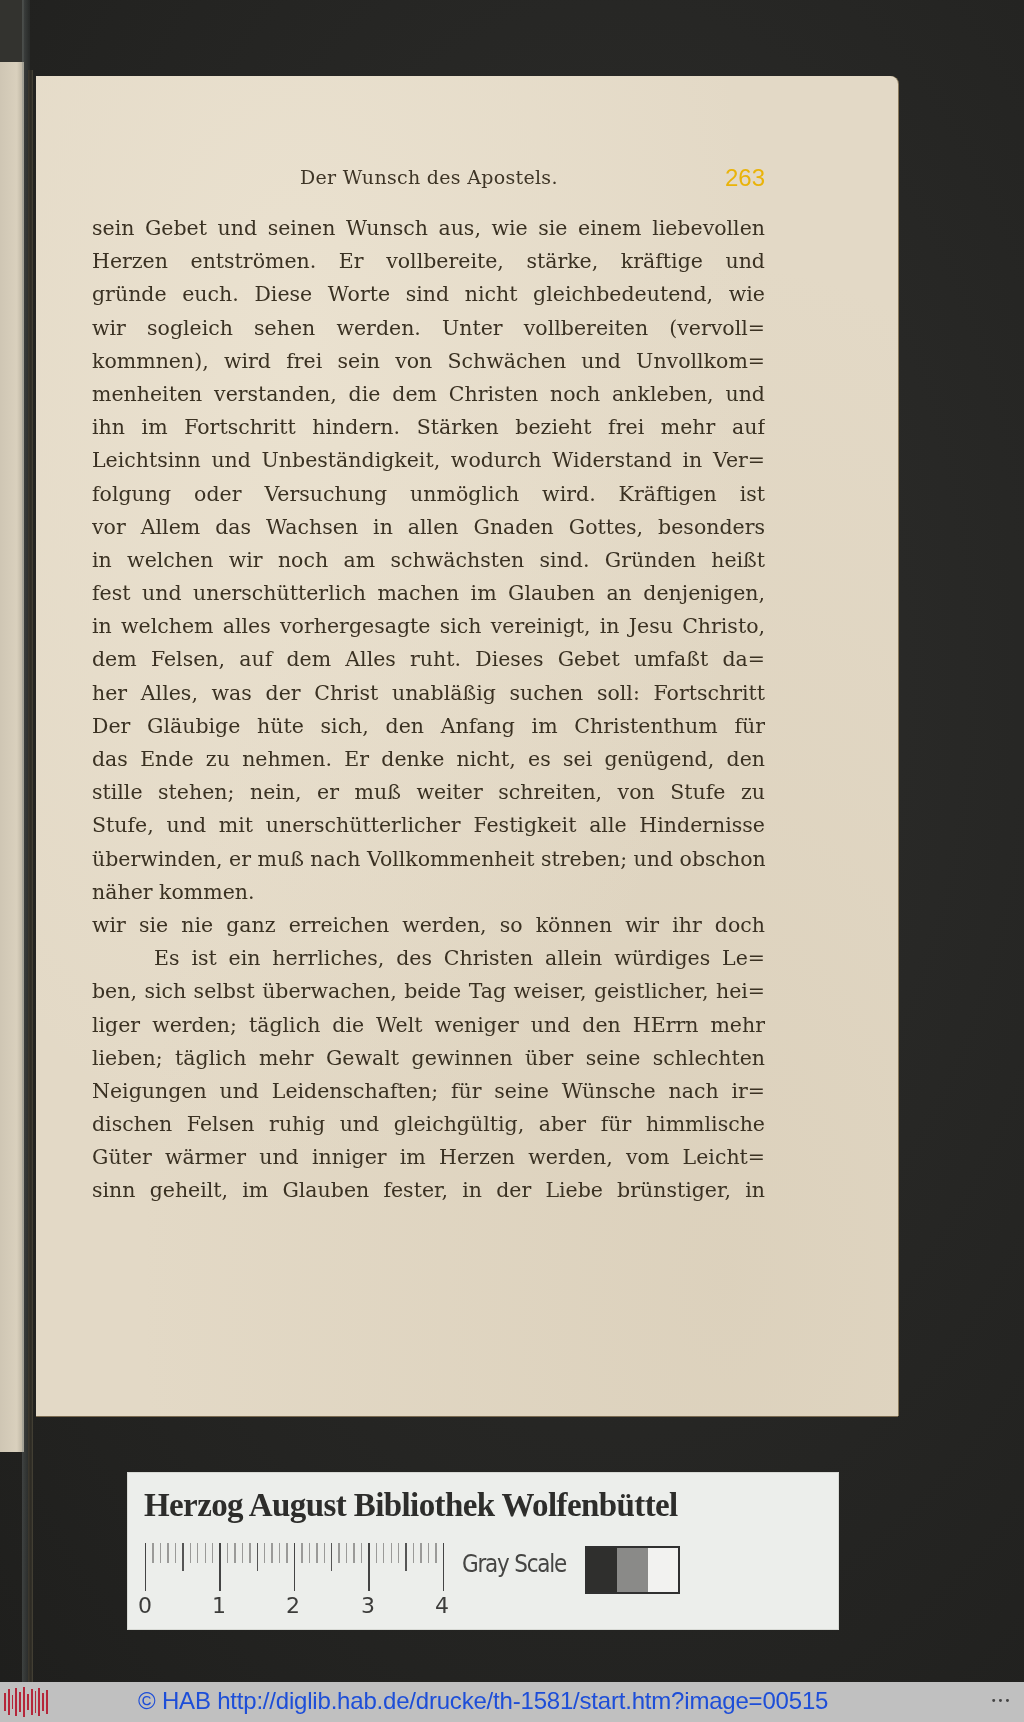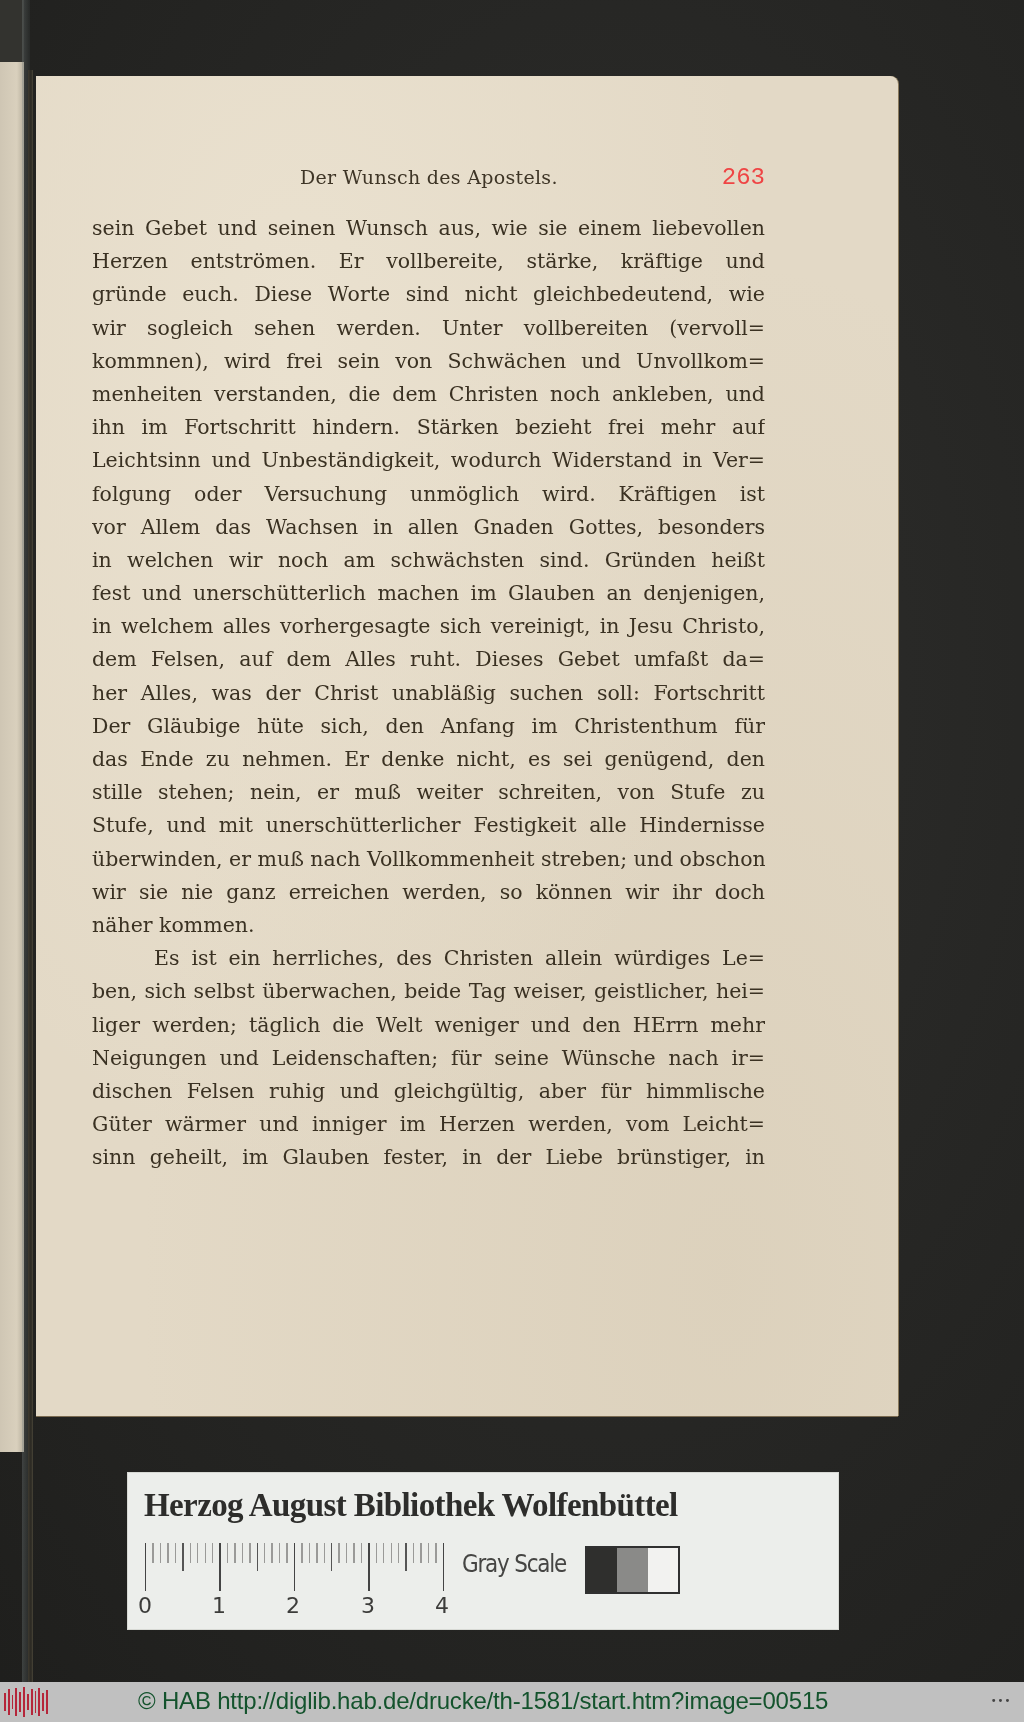--- a/index.html
+++ b/index.html
@@ -42,21 +42,21 @@
   .running-head {
     position: absolute; left: 300px; top: 166px; width: 465px; height: 28px;
   }
   .running-title {
     position: absolute; left: 0; top: 0;
     font-family: "DejaVu Serif", serif; font-size: 19px; color: #3e3526;
     letter-spacing: 0.3px;
   }
   .page-number {
     position: absolute; right: 0; top: -2px;
-    font-family: Liberation Mono, monospace; font-size: 24px; color: #ef4444;
+    font-family: Liberation Sans, sans-serif; font-size: 24px; color: #eab308;
   }
   .text-block {
     position: absolute; left: 92px; top: 212px; width: 673px;
   }
   .line {
     height: 33.2px; line-height: 33.2px;
     font-family: "DejaVu Serif", serif; font-size: 20.5px; color: #3a3122;
     text-align: justify; text-align-last: justify; white-space: nowrap;
     overflow: hidden;
   }
@@ -99,21 +99,21 @@
     position: absolute; left: 0; top: 1682px; width: 1024px; height: 40px;
     background: #c0c0c0;
   }
   .footer-logo {
     position: absolute; left: 4px; top: 5px; width: 44px; height: 30px;
     display: flex; align-items: center; gap: 2px;
   }
   .footer-logo span { display: block; width: 2px; background: #b5263a; }
   .footer-text {
     position: absolute; left: 138px; top: 5px;
-    font-family: "Liberation Sans", sans-serif; font-size: 24px; color: #14532d;
+    font-family: "Liberation Sans", sans-serif; font-size: 24px; color: #1d4ed8;
     letter-spacing: -0.2px;
   }
   .footer-more {
     position: absolute; right: 12px; top: 11px; width: 22px; height: 16px;
     font-family: "DejaVu Sans", sans-serif; font-size: 10px; color: #444;
     text-align: center; line-height: 16px; letter-spacing: 1px;
   }
 </style>
 </head>
 <body>
@@ -145,25 +145,26 @@
   <div class="line">in welchen wir noch am schwächsten sind. Gründen heißt</div>
   <div class="line">fest und unerschütterlich machen im Glauben an denjenigen,</div>
   <div class="line">in welchem alles vorhergesagte sich vereinigt, in Jesu Christo,</div>
   <div class="line">dem Felsen, auf dem Alles ruht. Dieses Gebet umfaßt da=</div>
   <div class="line">her Alles, was der Christ unabläßig suchen soll: Fortschritt</div>
   <div class="line">Der Gläubige hüte sich, den Anfang im Christenthum für</div>
   <div class="line">das Ende zu nehmen. Er denke nicht, es sei genügend, den</div>
   <div class="line">stille stehen; nein, er muß weiter schreiten, von Stufe zu</div>
   <div class="line">Stufe, und mit unerschütterlicher Festigkeit alle Hindernisse</div>
   <div class="line">überwinden, er muß nach Vollkommenheit streben; und obschon</div>
+  <div class="line last">näher kommen.</div>
   <div class="line">wir sie nie ganz erreichen werden, so können wir ihr doch</div>
-  <div class="line last">näher kommen.</div>
   <div class="line indent">Es ist ein herrliches, des Christen allein würdiges Le=</div>
   <div class="line">ben, sich selbst überwachen, beide Tag weiser, geistlicher, hei=</div>
   <div class="line">liger werden; täglich die Welt weniger und den HErrn mehr</div>
+  <div class="line">lieben; täglich mehr Gewalt gewinnen über seine schlechten</div>
   <div class="line">Neigungen und Leidenschaften; für seine Wünsche nach ir=</div>
   <div class="line">dischen Felsen ruhig und gleichgültig, aber für himmlische</div>
   <div class="line">Güter wärmer und inniger im Herzen werden, vom Leicht=</div>
   <div class="line">sinn geheilt, im Glauben fester, in der Liebe brünstiger, in</div>
 </div>
 
 <div class="label-card">
   <div class="library-name">Herzog August Bibliothek Wolfenbüttel</div>
   <div class="ruler" id="ruler">
     <span class="ruler-num" style="left:3px">0</span>

